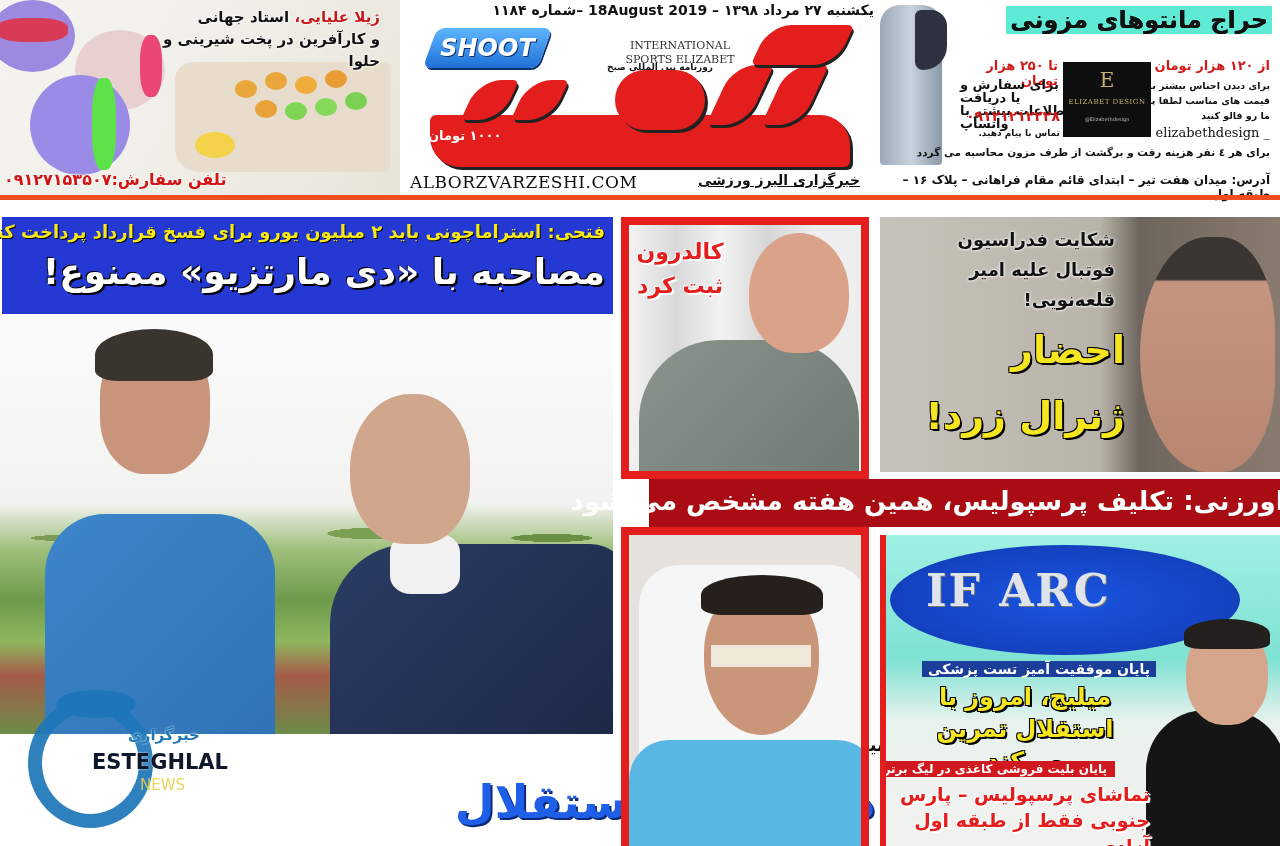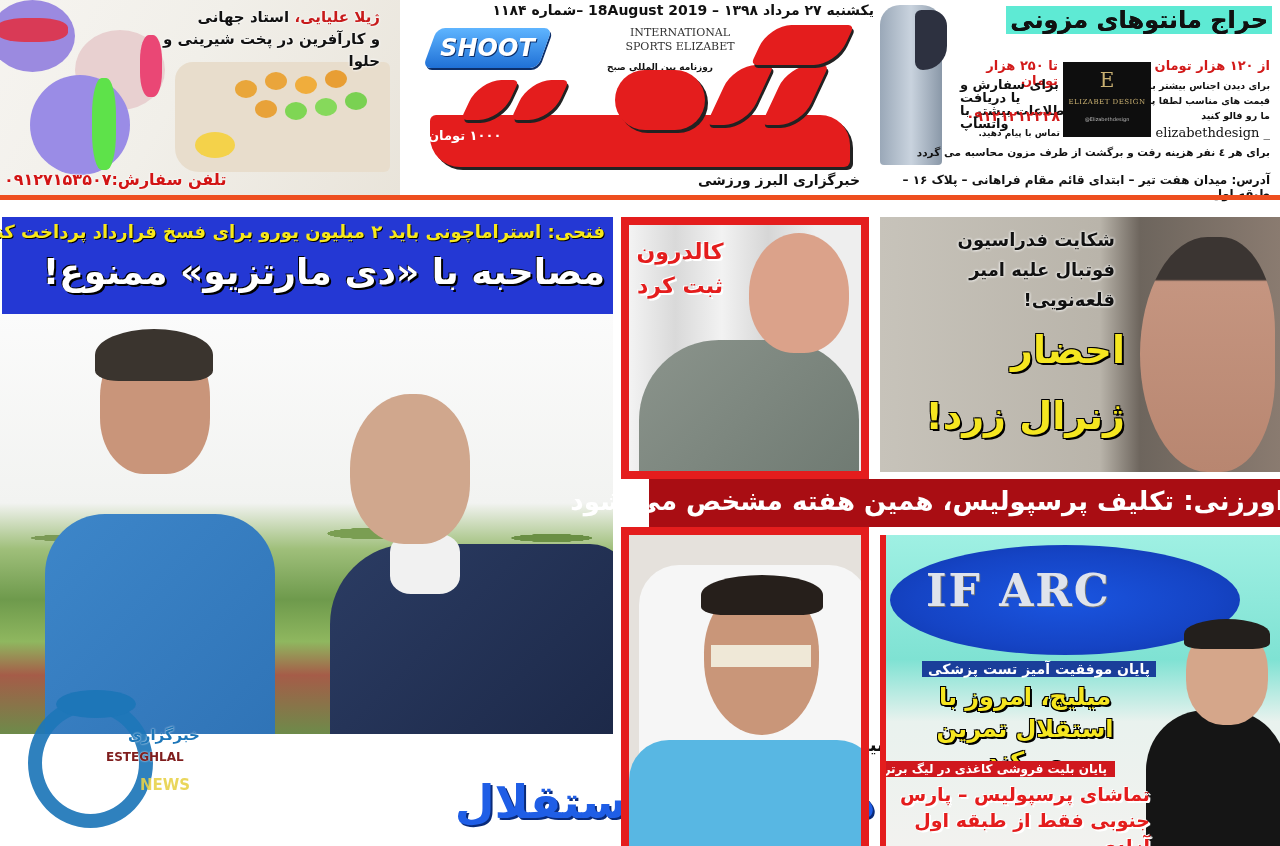--- a/index.html
+++ b/index.html
@@ -21,27 +21,27 @@
   #bowl { left: 175px; top: 62px; width: 215px; height: 110px; background: #e8ddcc; border-radius: 18px 6px 6px 24px; }
   .cookie { position: absolute; border-radius: 50%; width: 22px; height: 18px; }
   #ad-left-title { right: 20px; top: 6px; width: 240px; text-align: right; font-size: 15px; line-height: 22px; color: #111; text-shadow: 0 0 3px #fff, 0 0 2px #fff; }
   #ad-left-title .hl { color: #c71b1b; }
   #ad-left-phone { left: 4px; top: 170px; font-size: 16px; color: #d21414; text-shadow: 0 0 2px #fff, 0 0 3px #fff; letter-spacing: 0.5px; }
 
   #masthead { left: 400px; top: 0; width: 480px; height: 195px; background: #fff; }
   #issue-line { right: 6px; top: 2px; font-size: 14px; color: #111; white-space: nowrap; }
   #shoot-logo { left: 30px; top: 28px; width: 115px; height: 40px; background: linear-gradient(180deg,#5fb5ff,#1f70d6); transform: skewX(-20deg); border-radius: 8px; box-shadow: 2px 2px 0 #0c2f6b; }
   #shoot-logo span { display:block; transform: skewX(20deg); color:#fff; font: italic 900 24px "DejaVu Sans", sans-serif; text-align:center; line-height:40px; text-shadow: 1px 1px 0 #0c2f6b; }
-  #intl { left: 200px; top: 26px; width: 160px; text-align: center; font: 11px "DejaVu Serif", serif; color: #333; line-height: 14px; }
+  #intl { left: 200px; top: 39px; width: 160px; text-align: center; font: 11px "DejaVu Serif", serif; color: #333; line-height: 14px; }
   #intl-fa { left: 200px; top: 62px; width: 120px; text-align: center; font-size: 9px; color: #111; }
   #shoot-word { left: 30px; top: 75px; width: 420px; height: 90px; }
   #shoot-word .blk { position: absolute; background: #e41d1d; border-radius: 22px 6px 22px 6px; box-shadow: 3px 3px 0 #222; }
   #price-box { left: 28px; top: 128px; font-size: 13px; color: #fff; }
   #site-url { left: 10px; top: 172px; font: 17px "DejaVu Serif", serif; color: #111; letter-spacing: 0.5px; }
-  #agency { right: 20px; top: 172px; font-size: 14px; color: #111; }
+  #agency { right: 20px; top: 172px; font-size: 14px; color: #111; text-decoration: underline; }
 
   #ad-right { left: 880px; top: 0; width: 400px; height: 195px; background: #fff; }
   #dress { left: 0; top: 5px; width: 62px; height: 160px; background: linear-gradient(90deg,#9aa8b8,#c9d3de 50%,#8a98a8); border-radius: 20px 20px 4px 4px; }
   #dress-shawl { left: 35px; top: 10px; width: 32px; height: 60px; background: #2d3140; border-radius: 8px 20px 30px 10px; }
   #ad-right-title { right: 8px; top: 6px; font-size: 24px; color: #111; background: transparent; text-shadow: 0 0 0 #000; }
   #ad-right-title span { background: #5eead4; padding: 0 4px; }
   #ad-right-from { right: 10px; top: 58px; font-size: 13px; color: #d21919; }
   #ad-right-to { left: 68px; top: 58px; width: 110px; text-align: right; font-size: 13px; color: #d21919; }
   #ad-right-desc-r { right: 10px; top: 78px; width: 130px; text-align: right; font-size: 9.5px; line-height: 15px; color: #111; }
   #ad-right-desc-l { left: 80px; top: 78px; width: 112px; text-align: left; font-size: 13px; line-height: 13px; color: #111; }
@@ -77,22 +77,22 @@
   #bottom-white { left: 0; top: 734px; width: 613px; height: 112px; background: #fff; }
   #kicker-3 { right: 10px; top: 734px; font-size: 18px; color: #111; white-space: nowrap; }
   #headline-3 { right: 10px; top: 762px; font-size: 46px; line-height: 80px; white-space: nowrap; text-shadow: 2px 2px 0 #fff; }
   #headline-3 .blk { color: #111; }
   #headline-3 .blu { color: #1f5ee6; text-shadow: 2px 2px 0 #0a2b7a; }
 
   #watermark { left: 28px; top: 690px; width: 185px; height: 150px; }
   #wm-ring { left: 0; top: 8px; width: 125px; height: 130px; border: 14px solid #1d76b8; border-radius: 50%; opacity: 0.92; }
   #wm-eye { left: 28px; top: 0; width: 80px; height: 28px; background: #1d76b8; border-radius: 50%; }
   #wm-fa { left: 100px; top: 36px; font-size: 15px; color: #1d76b8; text-shadow: 0 0 2px #fff; }
-  #wm-en { left: 78px; top: 60px; font-size: 12px; color: #7f1d1d; font-weight: bold; text-shadow: 0 0 2px #fff; }
-  #wm-news { left: 112px; top: 86px; font-size: 15px; color: #e8d24a; font-weight: bold; opacity: 0.9; }
+  #wm-en { left: 64px; top: 60px; font-size: 21px; color: #0f172a; font-weight: bold; text-shadow: 0 0 2px #fff; }
+  #wm-news { left: 112px; top: 86px; font-size: 15px; color: #e8d24a; font-weight: normal; opacity: 0.9; }
 
   
   #calderon-frame { left: 621px; top: 217px; width: 248px; height: 262px; border: 8px solid #e41d1d; background: linear-gradient(90deg,#f3f3f3,#d9d9d9 20%,#f2f2f2 40%,#d6d6d6 60%,#eee 80%); overflow: hidden; }
   #calderon-face { left: 120px; top: 8px; width: 100px; height: 120px; background: #dba28a; border-radius: 50% 50% 45% 45%; }
   #calderon-shirt { left: 10px; top: 115px; width: 220px; height: 140px; background: linear-gradient(135deg,#8b948c,#6f7a72); border-radius: 80px 80px 0 0; }
   #calderon-title { left: 6px; top: 10px; width: 90px; text-align: center; font-size: 22px; line-height: 34px; color: #e41d1d; text-shadow: 2px 2px 0 #fff,-1px -1px 0 #fff; }
 
   #red-strip { left: 621px; top: 479px; width: 659px; height: 48px; background: #a90d13; margin-left: 28px; }
   #red-strip-text { right: 10px; top: 7px; font-size: 26px; color: #fff; white-space: nowrap; }
 
@@ -161,20 +161,21 @@
   <div id="shoot-word" class="abs">
     <div class="blk" style="left:0;top:40px;width:420px;height:52px;border-radius:6px 30px 6px 30px;"></div>
     <div class="blk" style="left:40px;top:5px;width:40px;height:40px;transform:skewX(-25deg)"></div>
     <div class="blk" style="left:90px;top:5px;width:40px;height:40px;transform:skewX(-25deg)"></div>
     <div class="blk" style="left:185px;top:-5px;width:90px;height:60px;border-radius:40px;"></div>
     <div class="blk" style="left:290px;top:-10px;width:40px;height:60px;transform:skewX(-25deg)"></div>
     <div class="blk" style="left:345px;top:-10px;width:40px;height:60px;transform:skewX(-25deg)"></div>
     <div class="blk" style="left:330px;top:-50px;width:85px;height:40px;transform:skewX(-25deg)"></div>
   </div>
   <div id="price-box" class="abs rtl bold">۱۰۰۰ تومان</div>
+  <div id="site-url" class="abs">ALBORZVARZESHI.COM</div>
   <div id="agency" class="abs rtl bold">خبرگزاری البرز ورزشی</div>
 </div>
 
 <div id="ad-right" class="abs">
   <div id="dress" class="abs"></div>
   <div id="dress-shawl" class="abs"></div>
   <div id="ad-right-title" class="abs rtl bold"><span>حراج مانتوهای مزونی</span></div>
   <div id="ad-right-from" class="abs rtl bold">از ۱۲۰ هزار تومان</div>
   <div id="ad-right-to" class="abs rtl bold">تا ۲۵۰ هزار تومان</div>
   <div id="ad-right-desc-r" class="abs rtl bold">برای دیدن اجناس بیشتر با قیمت های مناسب لطفا پیج ما رو فالو کنید</div>

